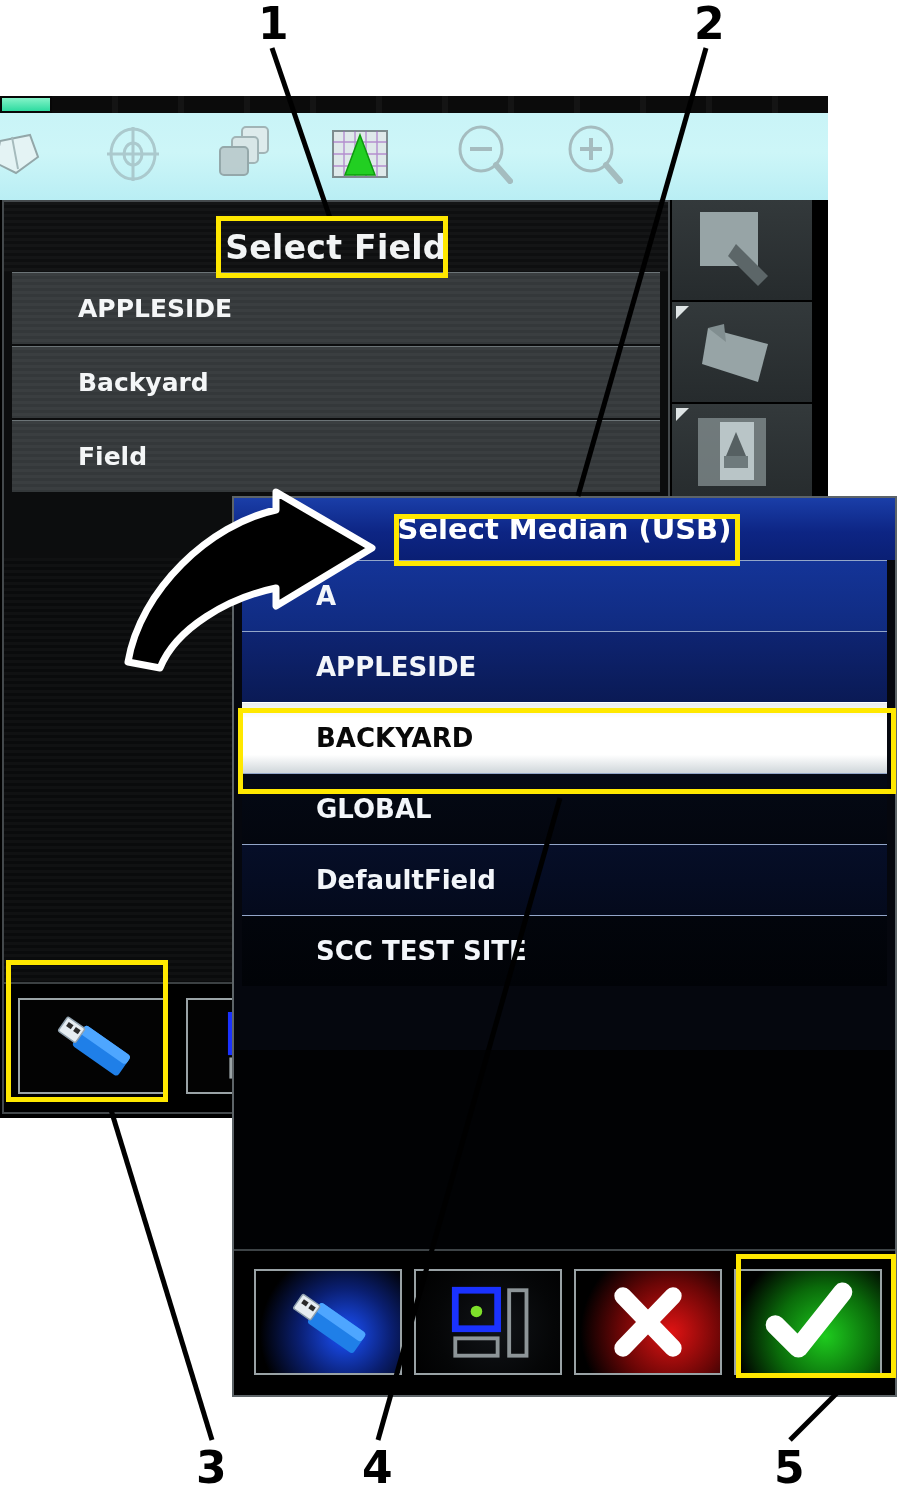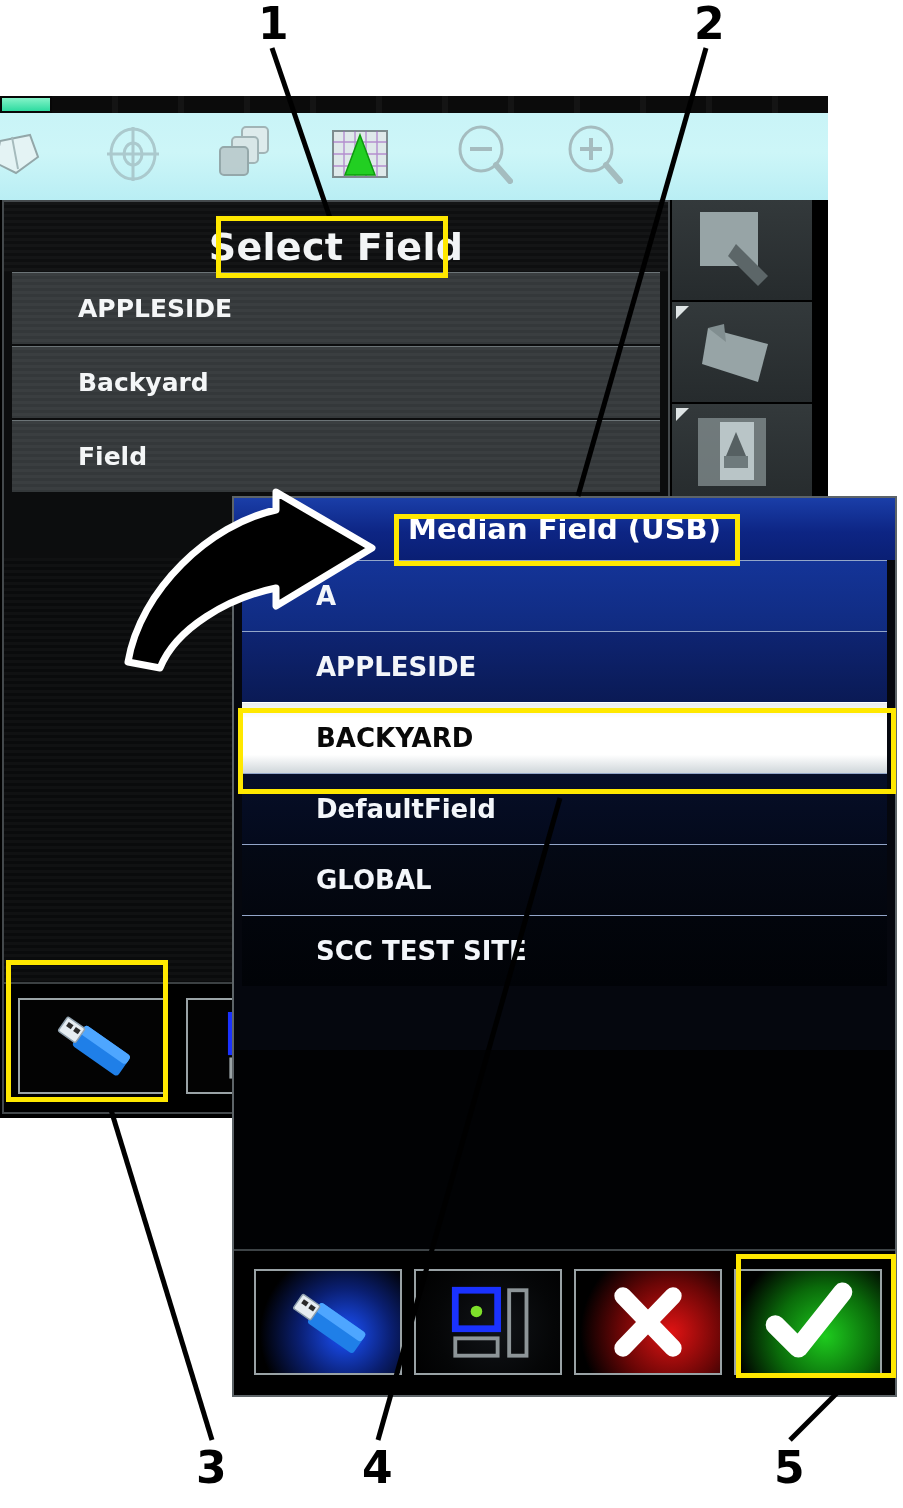--- a/index.html
+++ b/index.html
@@ -24,21 +24,21 @@
   .tb-icon svg{width:100%;height:100%;display:block;}
   #tb-0{left:-14px;}  #tb-1{left:96px;}  #tb-2{left:206px;}
   #tb-3{left:323px;opacity:1;} #tb-4{left:448px;} #tb-5{left:558px;}
 
   
   #left-panel{position:absolute;left:2px;top:104px;width:668px;height:914px;
               background:#0c0d0e;border:2px solid #44494c;box-sizing:border-box;}
   #lp-title{position:absolute;left:0;top:0;width:664px;height:70px;
             background:repeating-linear-gradient(180deg,#141516 0 3px,#0e0f10 3px 6px);
             display:flex;align-items:center;justify-content:center;}
-  #lp-title span{color:#f2f4f5;font-size:38px;font-weight:bold;letter-spacing:.3px;margin-top:20px;}
+  #lp-title span{color:#f2f4f5;font-size:33px;font-weight:bold;letter-spacing:.3px;margin-top:20px;}
 
   #lp-list{position:absolute;left:0;top:70px;width:664px;}
   .lp-row{position:relative;height:71px;margin:0 8px 2px 8px;
           background:repeating-linear-gradient(180deg,#3a3e40 0 3px,#34383a 3px 6px);
           border-top:1px solid #6c7477;display:flex;align-items:center;}
   .lp-row .lp-label{color:#f4f6f7;font-size:25px;font-weight:bold;padding-left:66px;}
   .lp-check{position:absolute;left:16px;top:18px;width:44px;height:36px;}
 
   #lp-body-fill{position:absolute;left:0;top:356px;width:664px;height:496px;
       background:repeating-linear-gradient(180deg,#101112 0 3px,#0a0b0c 3px 6px);}
@@ -224,38 +224,38 @@
           <rect x="36" y="22" width="56" height="10" fill="#5d686a"></rect>
         <circle cx="48" cy="48" r="5" fill="#98a4a6"></circle>
           <circle cx="70" cy="48" r="5" fill="#98a4a6"></circle>
         </svg>
     </div>
   </div>
 </div>
 
 <div id="usb-dialog">
   <div id="usb-title">
-    <span>Median Field (USB)</span>
+    <span>Select Median (USB)</span>
   </div>
 
   <div id="usb-list">
     <div class="usb-row" style="background:linear-gradient(180deg,#143498,#102b80);">
       <span class="usb-label">A</span>
     </div>
     <div class="usb-row" style="background:linear-gradient(180deg,#0e2472,#0a1a55);">
       <span class="usb-label">APPLESIDE</span>
     </div>
     <div class="usb-row sel">
       <span class="usb-label">BACKYARD</span>
     </div>
+    <div class="usb-row" style="background:linear-gradient(180deg,#040915,#03060e);">
+      <span class="usb-label">GLOBAL</span>
+    </div>
     <div class="usb-row" style="background:linear-gradient(180deg,#060e28,#040a1c);">
       <span class="usb-label">DefaultField</span>
-    </div>
-    <div class="usb-row" style="background:linear-gradient(180deg,#040915,#03060e);">
-      <span class="usb-label">GLOBAL</span>
     </div>
     <div class="usb-row" style="background:linear-gradient(180deg,#02050c,#010307);">
       <span class="usb-label">SCC TEST SITE</span>
     </div>
   </div>
 
   <div id="usb-body-fill"></div>
 
   <div id="usb-bottom">
     <div class="usb-btn glow-blue" id="ub-0">

